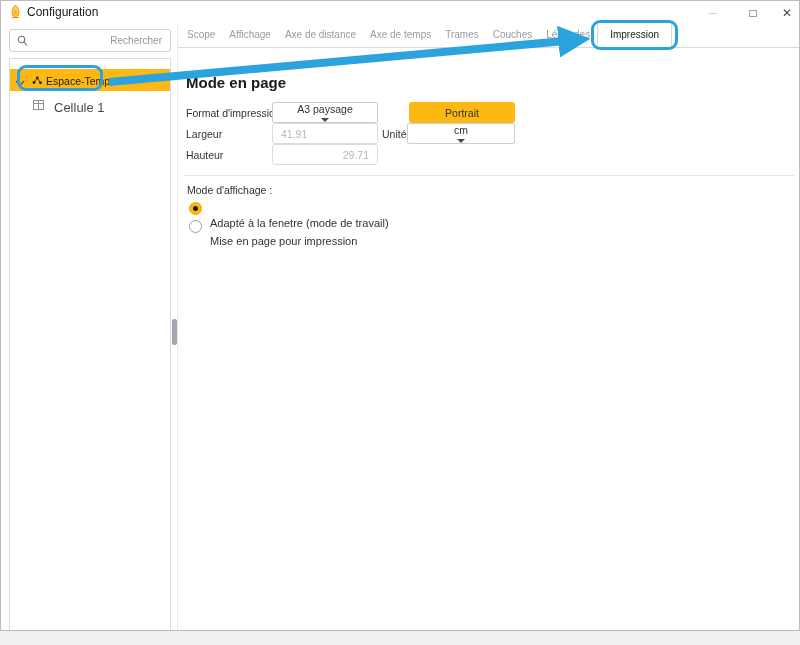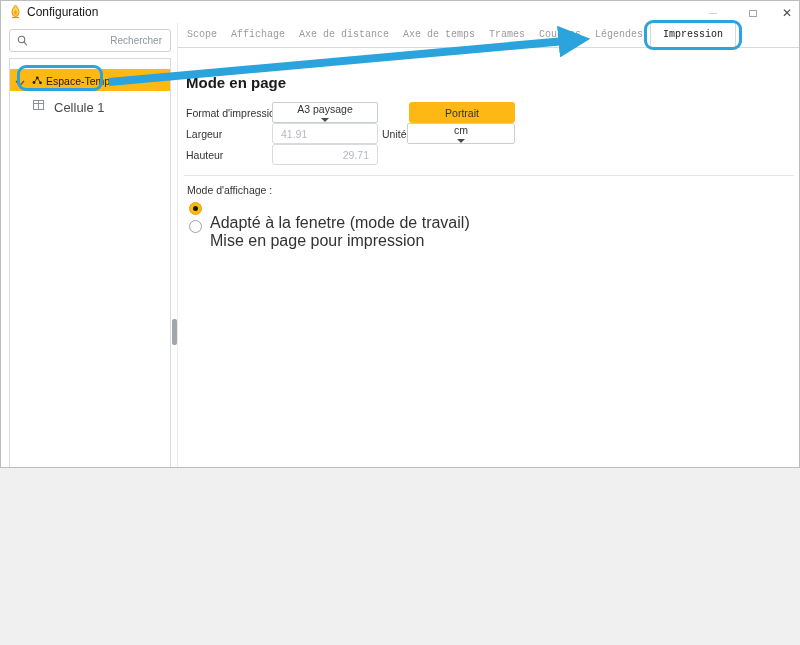--- a/index.html
+++ b/index.html
@@ -1,19 +1,19 @@
 <!DOCTYPE html>
 <html><head>
 <meta charset="utf-8">
 <style>
   * { box-sizing: border-box; }
   html,body { margin:0; padding:0; background:#f0f0f0; }
   body { font-family:"Liberation Sans", sans-serif; }
   #window {
-    position:relative; width:800px; height:468px; background:#ffffff;
+    position:relative; width:800px; height:631px; background:#ffffff;
     border:1px solid #bdbdbd; overflow:hidden;
     font-size:10.5px; color:#333;
   }
 
   
   #titlebar { position:absolute; left:0; top:0; right:0; height:22px; background:#fff; }
   .app-icon { position:absolute; left:8px; top:3px; width:13px; height:16px; }
   .win-title { position:absolute; left:26px; top:4px; font-size:12px; color:#1a1a1a; }
   .win-btn { position:absolute; top:0; width:36px; height:24px; display:flex; align-items:center; justify-content:center; font-size:12px; color:#4a4a4a; cursor:default; background:transparent; border:none; }
   #btn-min { left:694px; color:#c6c6c6; font-size:11px; }
@@ -57,21 +57,21 @@
   }
 
   
   #main { position:absolute; left:176px; top:22px; right:0; bottom:0; border-left:1px solid #ebebeb; background:#fff; }
   #tabstrip {
     position:absolute; left:0; top:0; right:0; height:25px;
     border-bottom:1px solid #d9d9d9; display:flex; align-items:flex-end; padding-left:2px;
   }
   .tab {
     padding:0 7px; height:25px; line-height:25px; font-size:10px; color:#9b9b9b;
-    white-space:nowrap; cursor:default;font-family:Liberation Mono, monospace;
+    white-space:nowrap; cursor:default;
   }
   .tab.active {
     position:relative; z-index:60; background:#fff; color:#1a1a1a;
     border:1px solid #d9d9d9; border-bottom:1px solid #fff;
     height:26px; line-height:24px; margin-bottom:-1px; padding:0 12px;
   }
   .tab-annotation {
     position:absolute; left:-7px; right:-7px; top:-3px; bottom:-3px;
     border:3px solid #2BA3DC; border-radius:9px; pointer-events:none;
   }
@@ -108,21 +108,21 @@
   .radio-row { position:absolute; left:11px; height:15px; display:flex; align-items:center; gap:8px; cursor:default; }
   #radio-row-0 { top:153px; }
   #radio-row-1 { top:171px; }
   .radio { width:13px; height:13px; border-radius:50%; position:relative; flex:0 0 auto; }
   .radio.selected { background:#FDB813; border:1px solid #e8a400; }
   .radio.selected::after {
     content:""; position:absolute; left:3px; top:3px; width:5px; height:5px;
     border-radius:50%; background:#1a1a1a;
   }
   .radio.unselected { background:#fff; border:1px solid #9aa1a8; }
-  .radio-label { font-size:16px; color:#333;margin-top:28px; }
+  .radio-label { font-size:11px; color:#333;margin-top:28px; }
 
   
   #ann-box-tree {
     position:absolute; left:16px; top:64px; width:86px; height:26px;
     border:3px solid #2BA3DC; border-radius:9px; pointer-events:none; z-index:55;
   }
   #ann-arrow { position:absolute; left:0; top:0; width:800px; height:645px; pointer-events:none; z-index:50; }
 </style>
 </head>
 <body>

